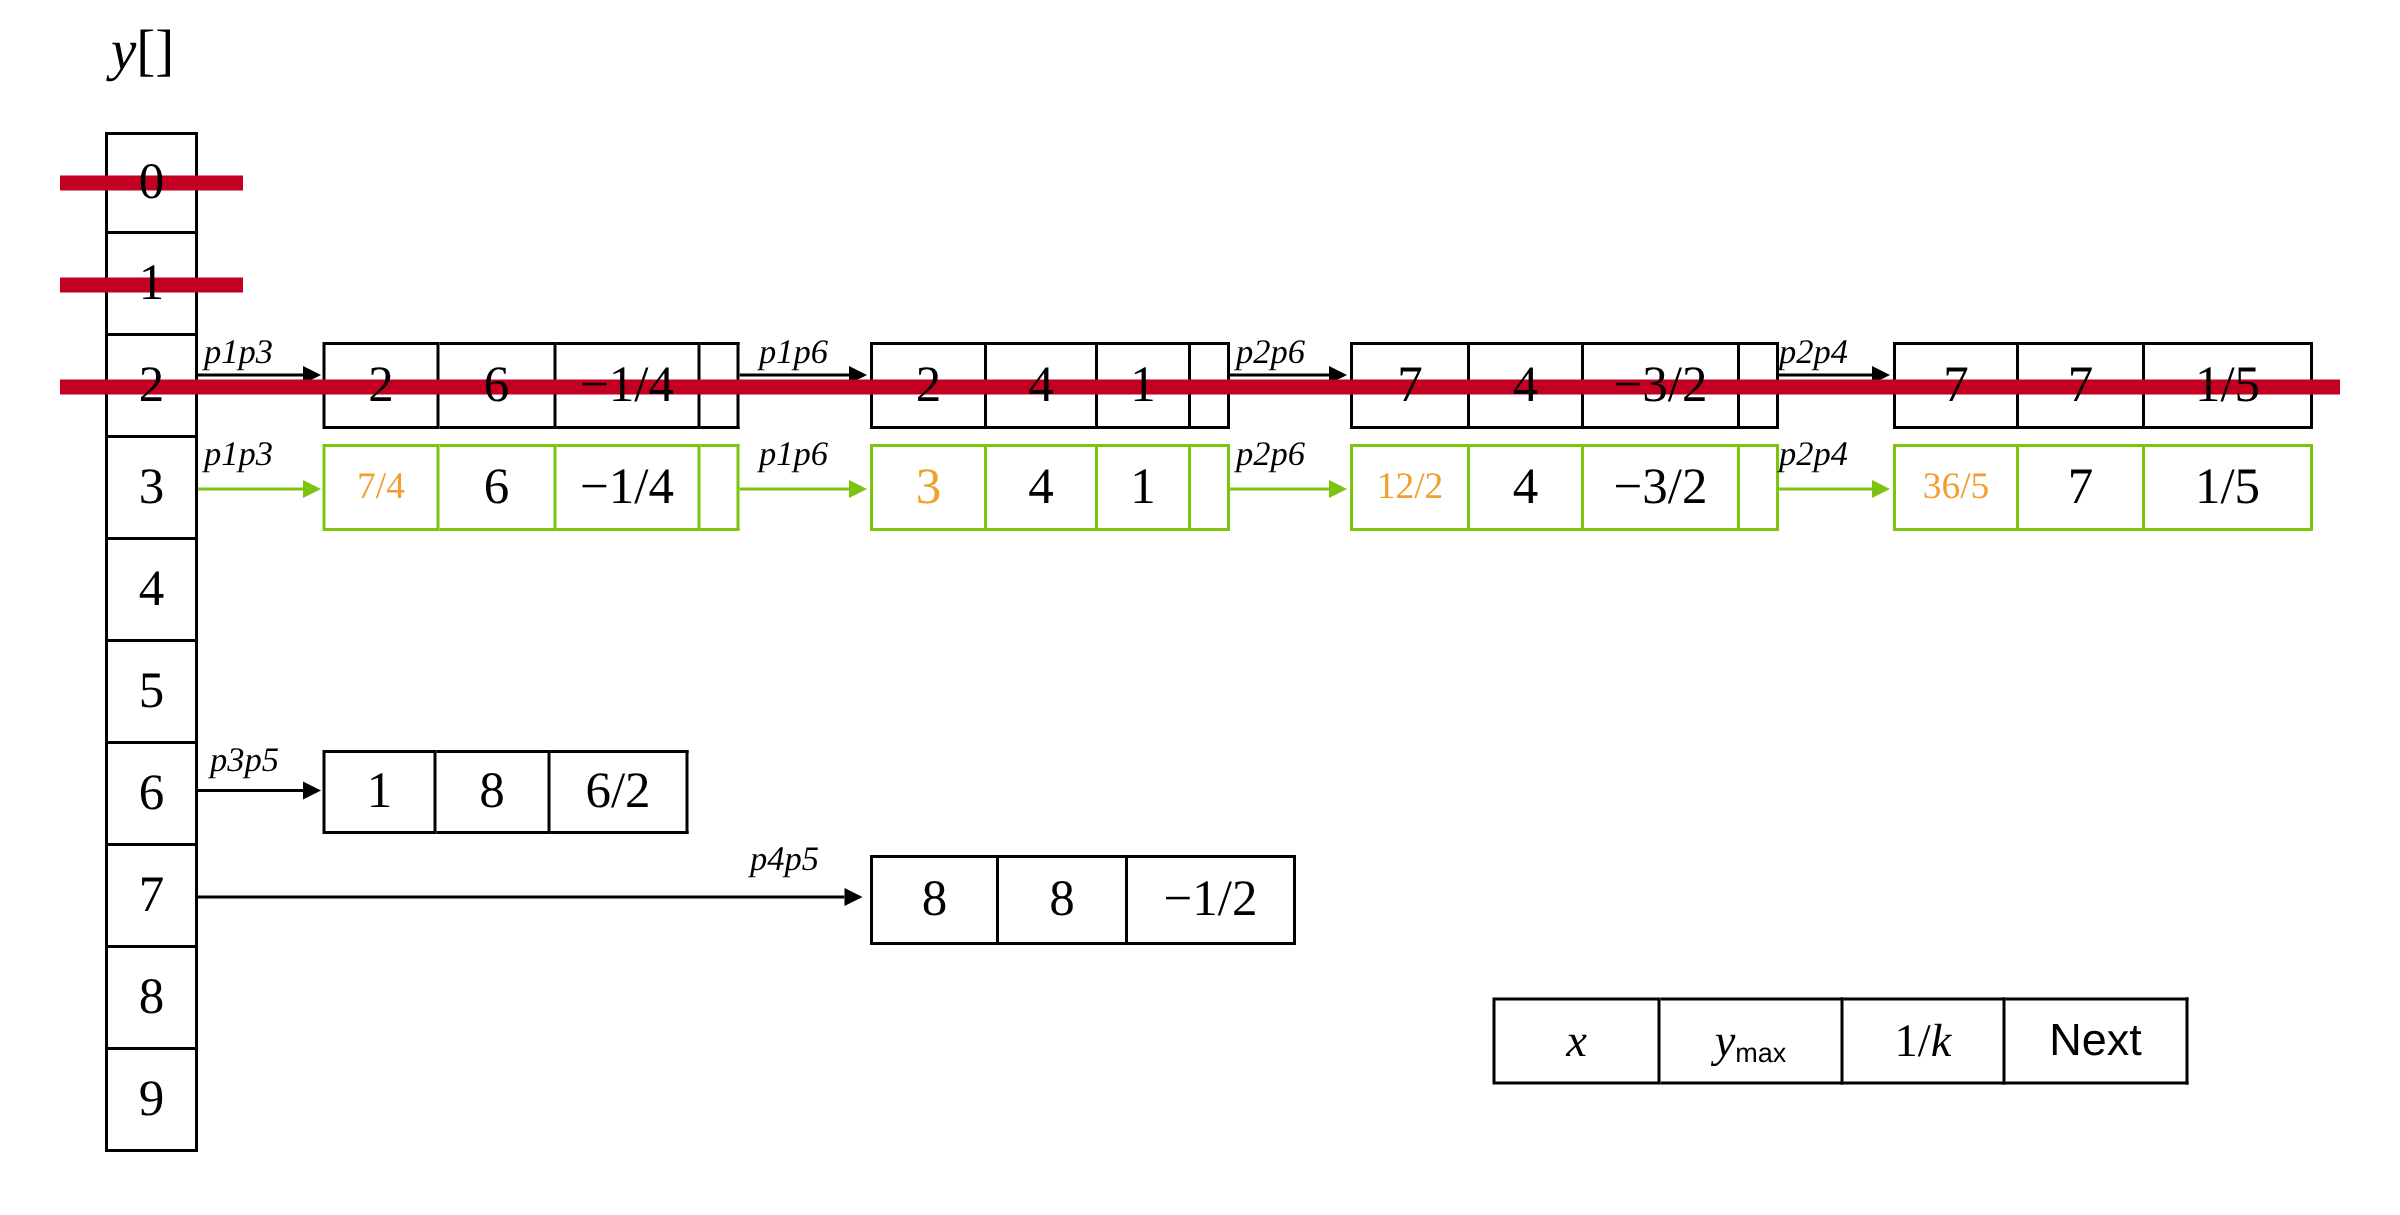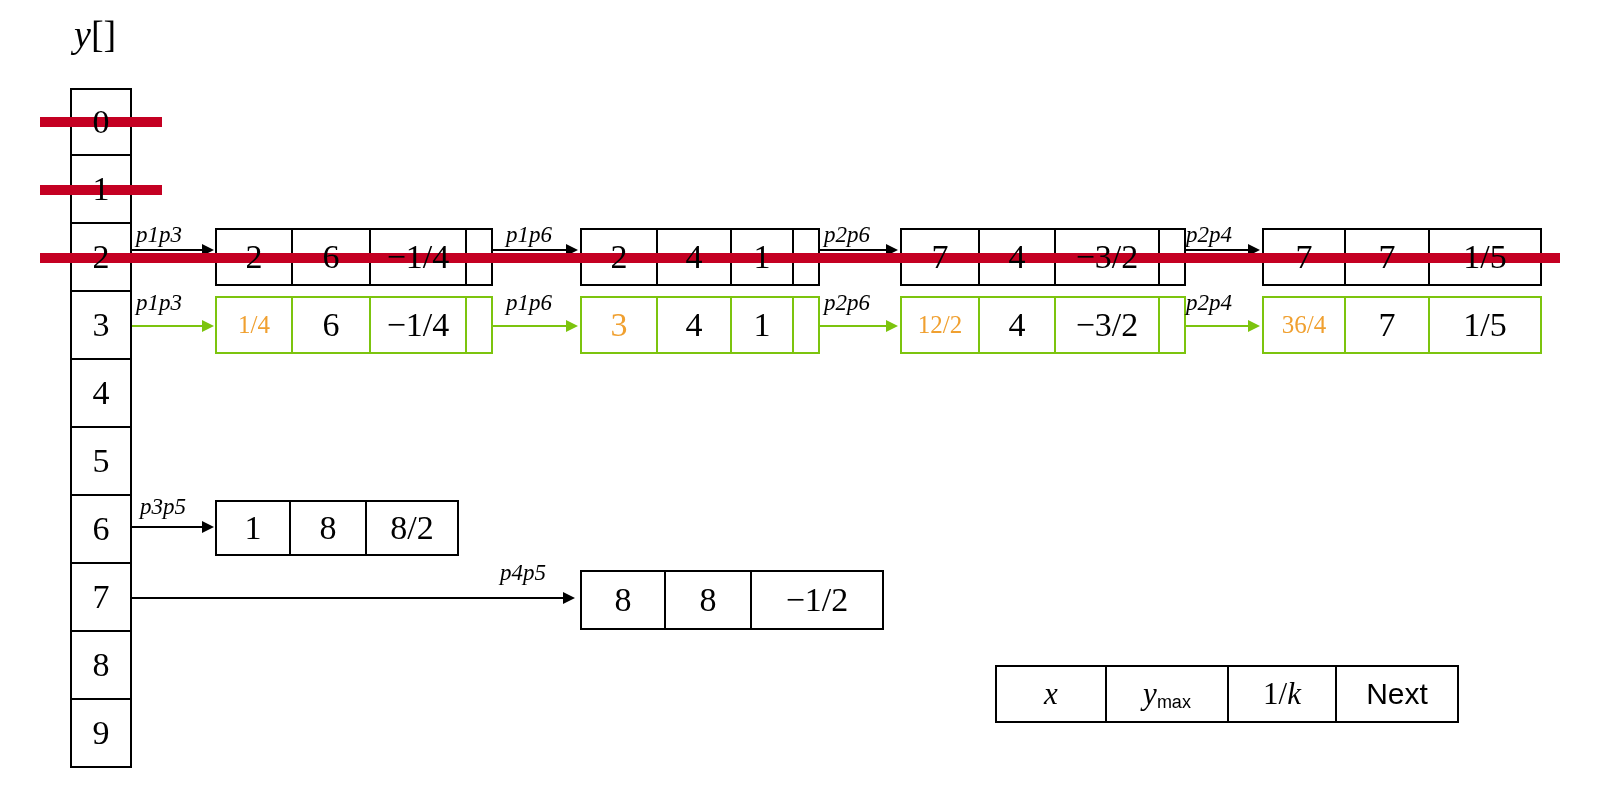--- a/index.html
+++ b/index.html
@@ -155,21 +155,21 @@
       </div>
   </div>
 
   <span class="elabel" style="left:136px; top:290px;">p1p3</span>
   <div class="arrow green" style="left:132px; top:325px; width:70px;">
       <i class="head"></i>
     </div>
 
   <div class="node gnode" style="left:215px; top:296px;">
     <div class="ncell" style="width:78px;">
-        <span class="v orange small">1/4</span>
+        <span class="v orange small">7/4</span>
       </div>
     <div class="ncell" style="width:78px;">
         <span class="v">6</span>
       </div>
     <div class="ncell" style="width:96px;">
         <span class="v">−1/4</span>
       </div>
     <div class="ncell" style="width:26px;"></div>
   </div>
 
@@ -209,21 +209,21 @@
     <div class="ncell" style="width:26px;"></div>
   </div>
 
   <span class="elabel" style="left:1186px; top:290px;">p2p4</span>
   <div class="arrow green" style="left:1186px; top:325px; width:62px;">
       <i class="head"></i>
     </div>
 
   <div class="node gnode" style="left:1262px; top:296px;">
     <div class="ncell" style="width:84px;">
-        <span class="v orange small">36/4</span>
+        <span class="v orange small">36/5</span>
       </div>
     <div class="ncell" style="width:84px;">
         <span class="v">7</span>
       </div>
     <div class="ncell" style="width:112px;">
         <span class="v">1/5</span>
       </div>
   </div>
 
   <span class="elabel" style="left:140px; top:494px;">p3p5</span>
@@ -232,37 +232,37 @@
     </div>
 
   <div class="node" style="left:215px; top:500px; height:56px;">
     <div class="ncell" style="width:76px;">
         <span class="v">1</span>
       </div>
     <div class="ncell" style="width:76px;">
         <span class="v">8</span>
       </div>
     <div class="ncell" style="width:92px;">
-        <span class="v">8/2</span>
+        <span class="v">6/2</span>
       </div>
   </div>
 
   <span class="elabel" style="left:500px; top:560px;">p4p5</span>
   <div class="arrow" style="left:132px; top:597px; width:431px;">
       <i class="head"></i>
     </div>
 
   <div class="node" style="left:580px; top:570px; height:60px;">
     <div class="ncell" style="width:86px;">
         <span class="v">8</span>
       </div>
     <div class="ncell" style="width:86px;">
         <span class="v">8</span>
       </div>
-    <div class="ncell" style="width:132px;text-align:right;">
+    <div class="ncell" style="width:112px;text-align:right;">
         <span class="v">−1/2</span>
       </div>
   </div>
 
   <div class="node legend" style="left:995px; top:665px;">
     <div class="ncell" style="width:112px;">
         <span class="v it">x</span>
       </div>
     <div class="ncell" style="width:122px;">
         <span class="v it">y</span>

